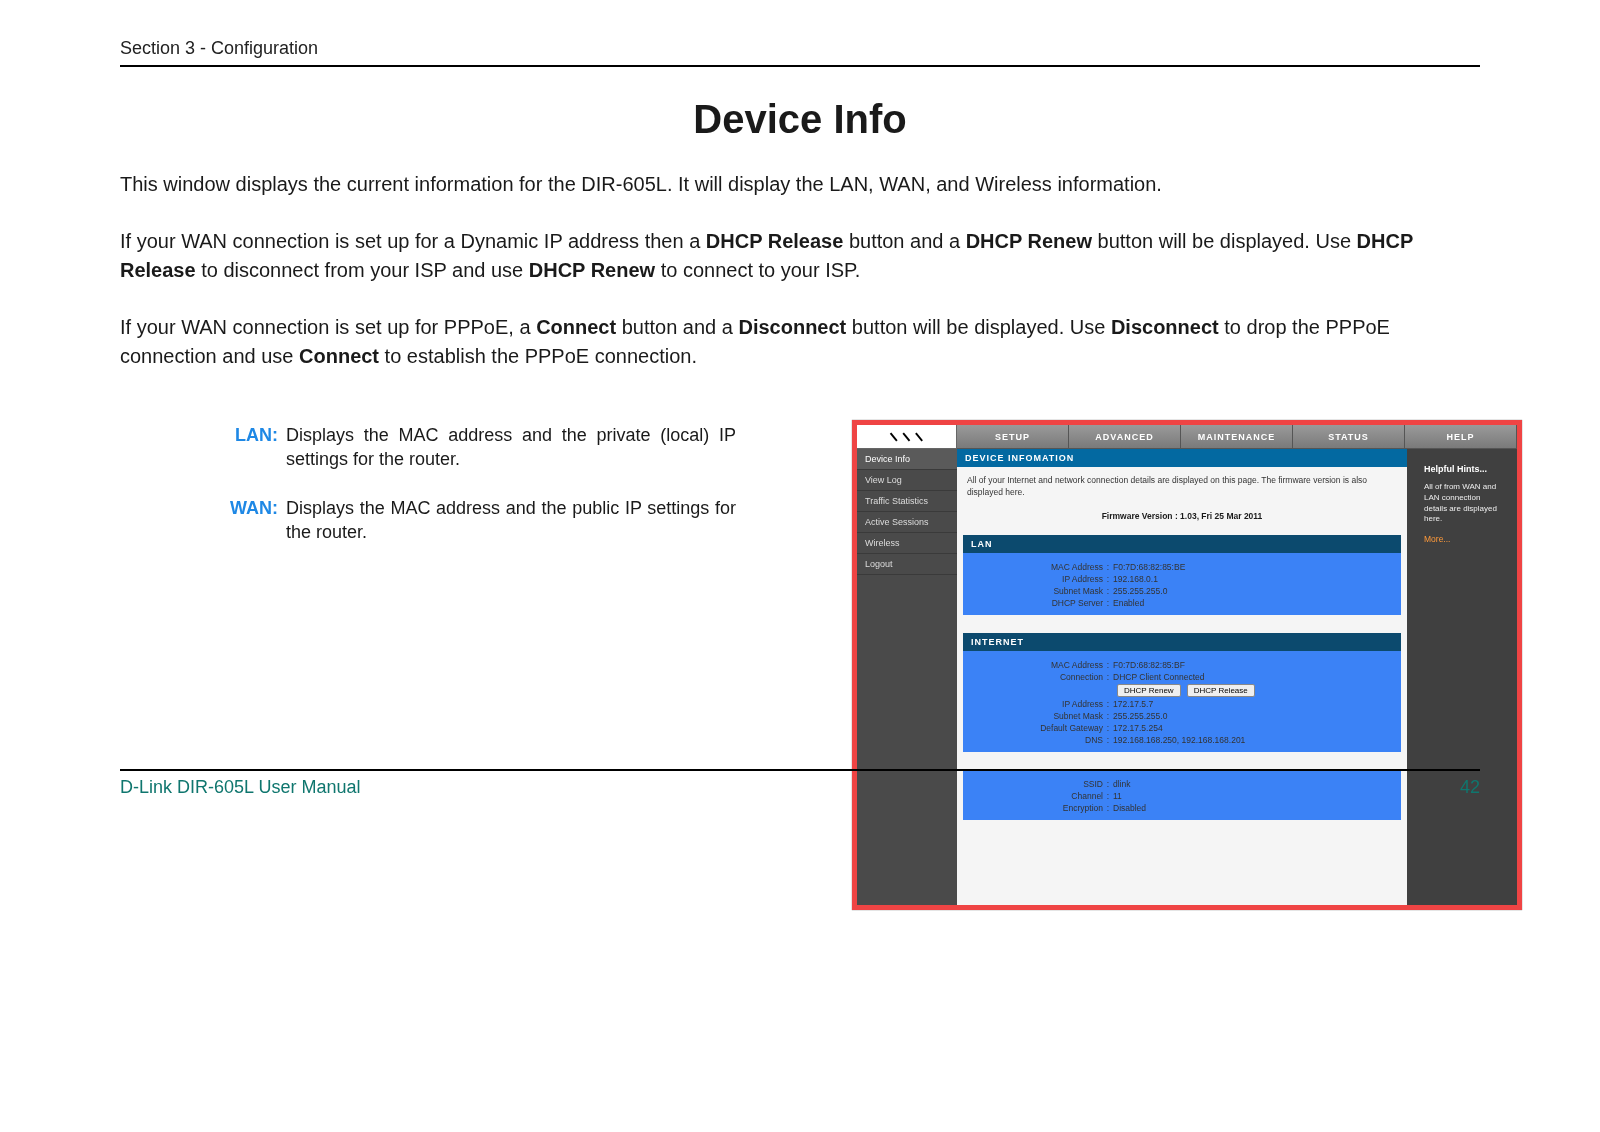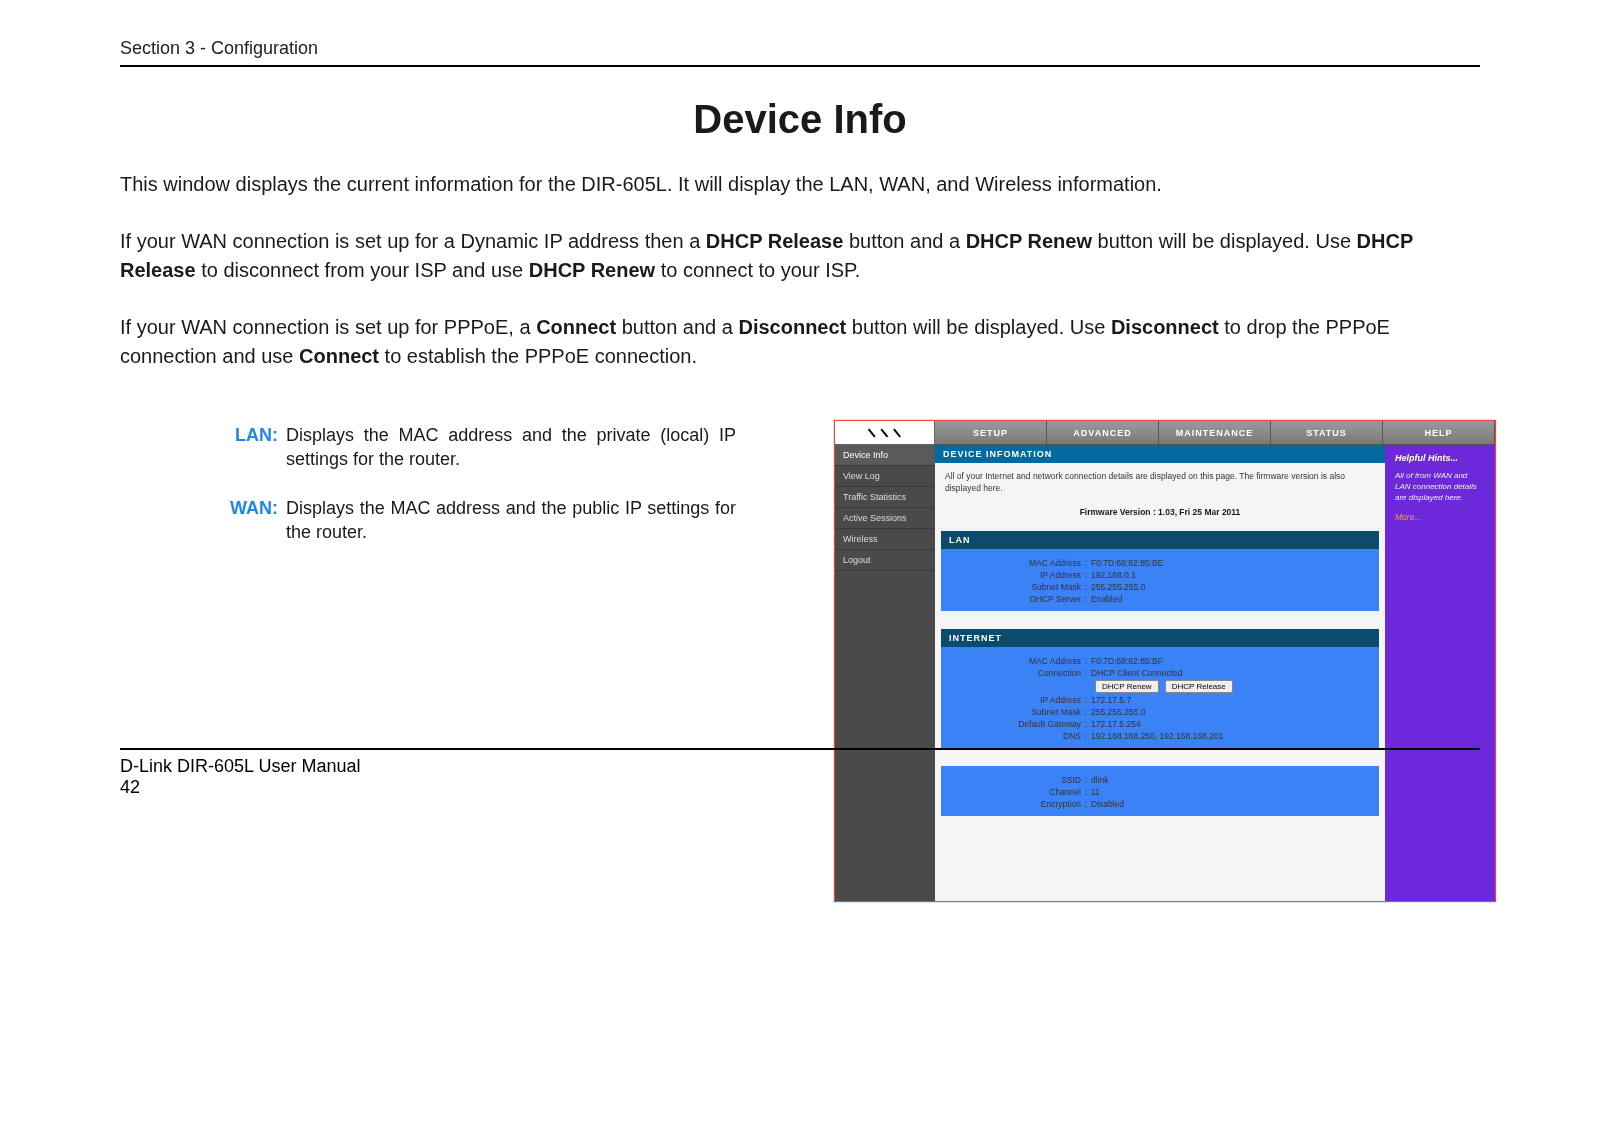--- a/index.html
+++ b/index.html
@@ -70,32 +70,31 @@
     bottom: 34px;
   }
   .footer .rule2 {
     border-top: 2px solid #000;
     margin-bottom: 6px;
   }
   .footer-row {
     display: flex;
     justify-content: space-between;
     font-size: 18px;
-    color: #000000;
-    flex-direction: column;
+    color: #0f766e;
   }
 
   
   .router-shot {
     position: absolute;
     top: 420px;
-    left: 834px;
+    left: 852px;
     width: 660px;
     height: 480px;
-    border: 1px solid #ef4444;
+    border: 5px solid #ef4444;
     background: #e6e6e6;
     font-family: Verdana, Arial, sans-serif;
     box-shadow: 0 0 1px #666;
   }
   .router-shot .topbar {
     display: grid;
     grid-template-columns: 100px 1fr 1fr 1fr 1fr 1fr;
     height: 24px;
   }
   .router-shot .logo {
@@ -193,24 +192,23 @@
   }
   .router-shot .btn {
     font-family: inherit;
     font-size: 8px;
     padding: 1px 6px;
     background: #efefef;
     border: 1px solid #888;
     border-radius: 2px;
   }
   .router-shot .hints {
-    background: #6d28d9;
+    background: #404040;
     color: #ddd;
-    padding: 4px;
-    font-style: italic;
+    padding: 11px;
   }
   .router-shot .hints-title {
     font-size: 9px;
     font-weight: 700;
     color: #fff;
     padding: 4px 6px;
   }
   .router-shot .hints-body {
     font-size: 8px;
     color: #eee;

